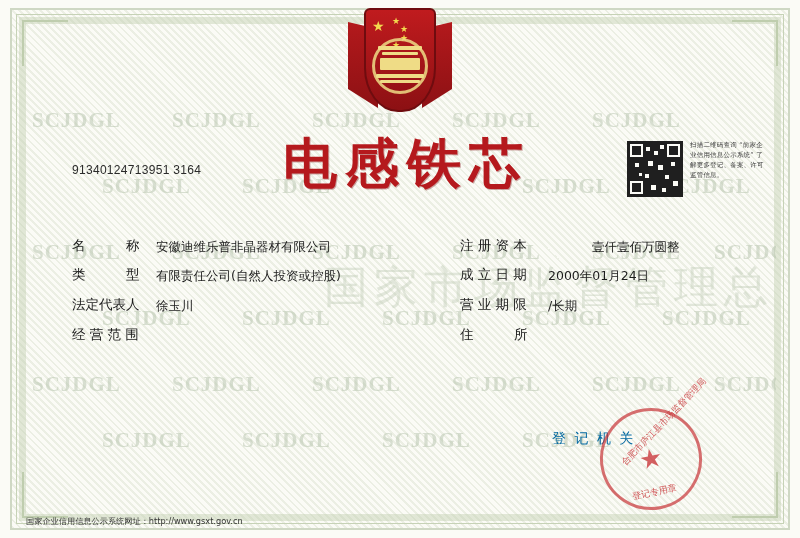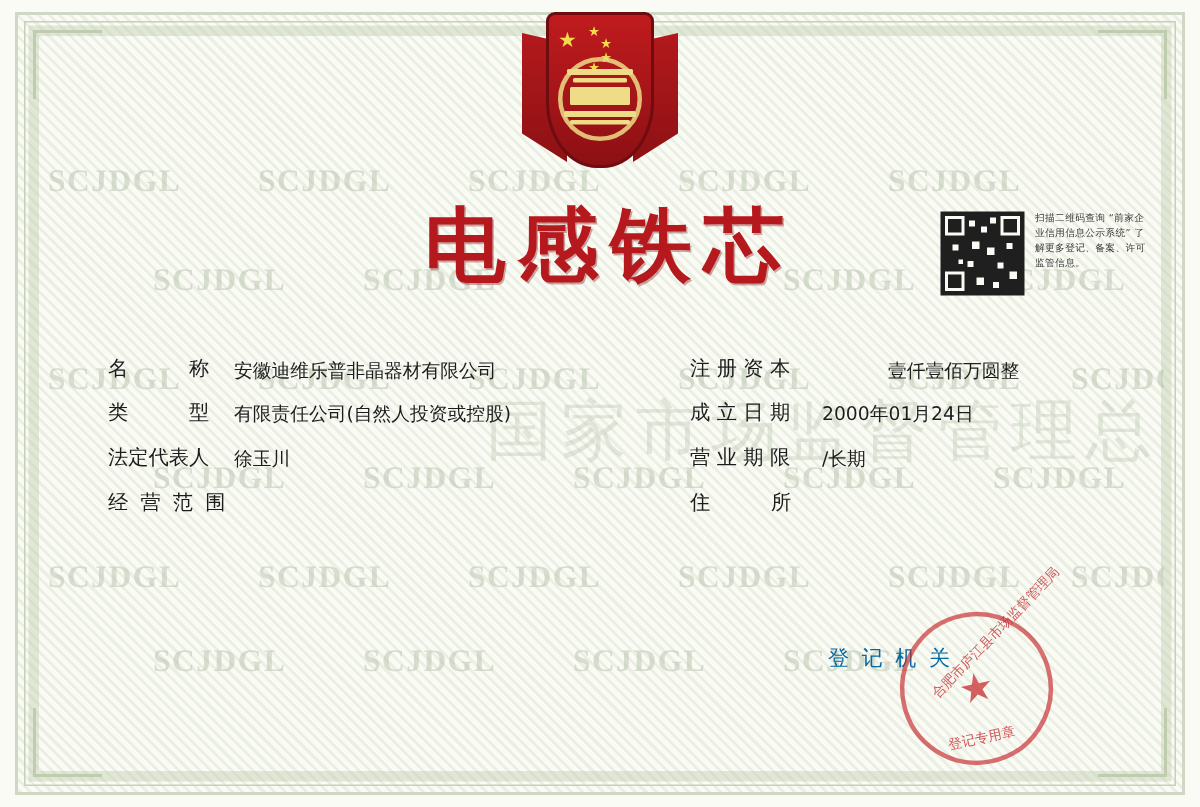--- a/index.html
+++ b/index.html
@@ -348,20 +348,21 @@
       <div class="tier" style="left:2px;  top:2px;  width:44px; height:4px;"></div>
       <div class="tier" style="left:6px;  top:8px;  width:36px; height:3px;"></div>
       <div class="tier" style="left:4px;  top:14px; width:40px; height:12px;"></div>
       <div class="tier" style="left:0px;  top:30px; width:48px; height:4px;"></div>
       <div class="tier" style="left:4px;  top:36px; width:40px; height:3px;"></div>
     </div>
   </div>
 
   <div class="title">电感铁芯</div>
 
+  <div class="credit-value">91340124713951 3164</div>
 
   <div class="qr">
     <div class="q" style="left:3px;  top:3px;  width:13px; height:13px; background:#fbfbf6;"></div>
     <div class="q" style="left:5px;  top:5px;  width:9px;  height:9px;  background:#1f1f1f;"></div>
     <div class="q" style="left:40px; top:3px;  width:13px; height:13px; background:#fbfbf6;"></div>
     <div class="q" style="left:42px; top:5px;  width:9px;  height:9px;  background:#1f1f1f;"></div>
     <div class="q" style="left:3px;  top:40px; width:13px; height:13px; background:#fbfbf6;"></div>
     <div class="q" style="left:5px;  top:42px; width:9px;  height:9px;  background:#1f1f1f;"></div>
     <div class="q" style="left:19px; top:6px;  width:4px;  height:4px;  background:#fbfbf6;"></div>
     <div class="q" style="left:27px; top:10px; width:4px;  height:4px;  background:#fbfbf6;"></div>
@@ -381,21 +382,21 @@
 
   <div class="field-label" style="left:72px; top:237px;">名　　　称</div>
   <div class="field-value" style="left:156px; top:239px;">安徽迪维乐普非晶器材有限公司</div>
 
   <div class="field-label" style="left:72px; top:266px;">类　　　型</div>
   <div class="field-value" style="left:156px; top:268px;">有限责任公司(自然人投资或控股)</div>
 
   <div class="field-label" style="left:72px; top:296px;">法定代表人</div>
   <div class="field-value" style="left:156px; top:298px;">徐玉川</div>
 
-  <div class="field-label" style="left:72px; top:326px;font-family:Liberation Mono, monospace;">经 营 范 围</div>
+  <div class="field-label" style="left:72px; top:326px;">经 营 范 围</div>
 
   <div class="field-label" style="left:460px; top:237px;">注 册 资 本</div>
   <div class="field-value" style="left:548px; top:239px;padding-left:44px;">壹仟壹佰万圆整</div>
 
   <div class="field-label" style="left:460px; top:266px;">成 立 日 期</div>
   <div class="field-value" style="left:548px; top:268px;">2000年01月24日</div>
 
   <div class="field-label" style="left:460px; top:296px;">营 业 期 限</div>
   <div class="field-value" style="left:548px; top:298px;">/长期</div>
 
@@ -405,14 +406,15 @@
 
   <div class="seal">
     <div class="seal-text">
       <i style="left:10px; top:8px; transform:rotate(-34deg);">合肥市庐江县市场监督管理局</i>
       <i style="left:22px; bottom:8px;">登记专用章</i>
     </div>
     <div class="seal-star">★</div>
   </div>
 
 
+  <div class="footer-left">国家企业信用信息公示系统网址：http://www.gsxt.gov.cn</div>
 
 </div>
 
 </body></html>

